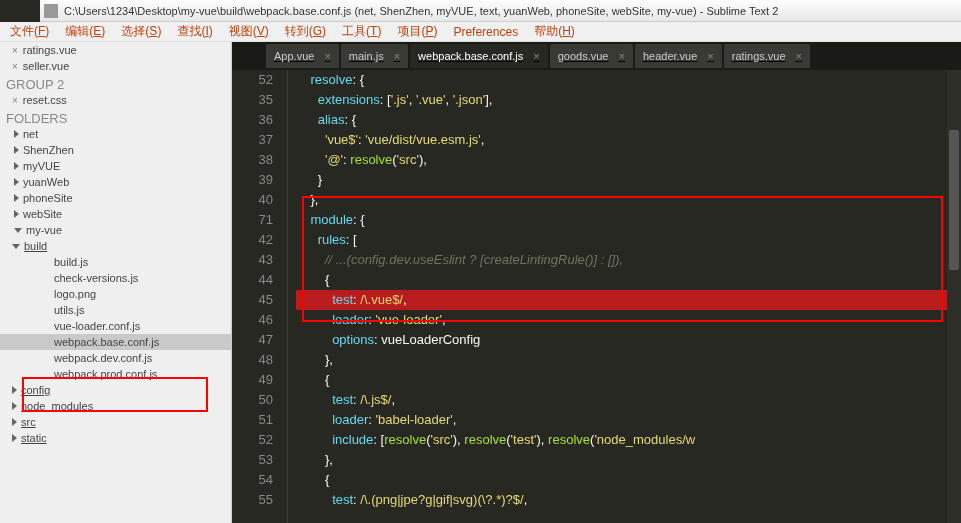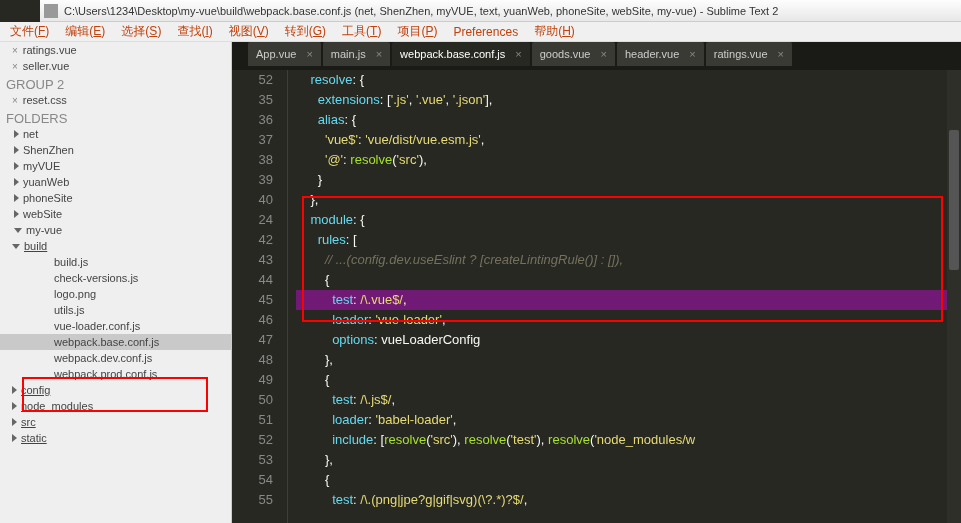--- a/index.html
+++ b/index.html
@@ -18,34 +18,34 @@
 .side-row .tri { display: inline-block; width: 0; height: 0; margin-right: 4px; }
 .tri-right { border-top: 4px solid transparent; border-bottom: 4px solid transparent; border-left: 5px solid #666; }
 .tri-down { border-left: 4px solid transparent; border-right: 4px solid transparent; border-top: 5px solid #666; }
 .indent1 { padding-left: 14px; }
 .indent2 { padding-left: 12px; text-decoration: underline; }
 .indent4 { padding-left: 54px; }
 .side-row.active { background: #c9c9c9; }
 .side-row.pointer { cursor: pointer; }
 .red-box { position: absolute; border: 2px solid #ff0000; pointer-events: none; }
 .editor-area { flex: 1; display: flex; flex-direction: column; background: #272822; position: relative; }
-.tabs { height: 28px; background: #1a1a17; display: flex; align-items: flex-start; padding-left: 16px; overflow: hidden; }
+.tabs { height: 28px; background: #1a1a17; display: flex; align-items: center; padding-left: 34px; overflow: hidden; text-decoration: underline; }
 .tab { height: 24px; background: #3a3a35; color: #ccc; padding: 0 8px; display: flex; align-items: center; font-size: 11px; margin-right: 2px; border-radius: 2px 2px 0 0; cursor: pointer; white-space: nowrap; }
 .tab.active { background: #272822; color: #fff; }
 .tab .tab-x { margin-left: 10px; color: #888; font-size: 11px; }
 .code-area { flex: 1; display: flex; background: #272822; font-family: Consolas, monospace; font-size: 13px; line-height: 20px; position: relative; overflow: hidden; }
 .gutter { width: 56px; background: #272822; color: #888; text-align: right; padding-right: 14px; user-select: none; border-right: 1px solid #403f37; }
 .code { flex: 1; padding-left: 8px; color: #f8f8f2; white-space: pre; }
 .k1 { color: #66d9ef; } 
 .k2 { color: #a6e22e; } 
 .str { color: #e6db74; } 
 .re { color: #e6db74; }
 .cm { color: #75715e; font-style: italic; }
 .pn { color: #f8f8f2; }
-.current-line { background: #701a75; }
+.current-line { background: #b91c1c; }
 .scrollbar-v { position: absolute; right: 0; top: 28px; width: 14px; bottom: 0; background: #2f2f2a; }
 .scrollbar-thumb { position: absolute; right: 2px; width: 10px; top: 60px; height: 140px; background: #555; border-radius: 2px; }
 </style>
 </head>
 <body>
 
 <div class="titlebar">
   <div class="titlebar-icon"></div>
   <div class="titlebar-text">C:\Users\1234\Desktop\my-vue\build\webpack.base.conf.js (net, ShenZhen, myVUE, text, yuanWeb, phoneSite, webSite, my-vue) - Sublime Text 2</div>
 </div>
@@ -120,21 +120,21 @@
       </div>
     <div class="code-area">
       <div class="gutter" id="gutter">
           <div>52</div>
           <div>35</div>
           <div>36</div>
           <div>37</div>
           <div>38</div>
           <div>39</div>
           <div>40</div>
-          <div>24</div>
+          <div>71</div>
           <div>42</div>
           <div>43</div>
           <div>44</div>
           <div>45</div>
           <div>46</div>
           <div>47</div>
           <div>48</div>
           <div>49</div>
           <div>50</div>
           <div>51</div>

